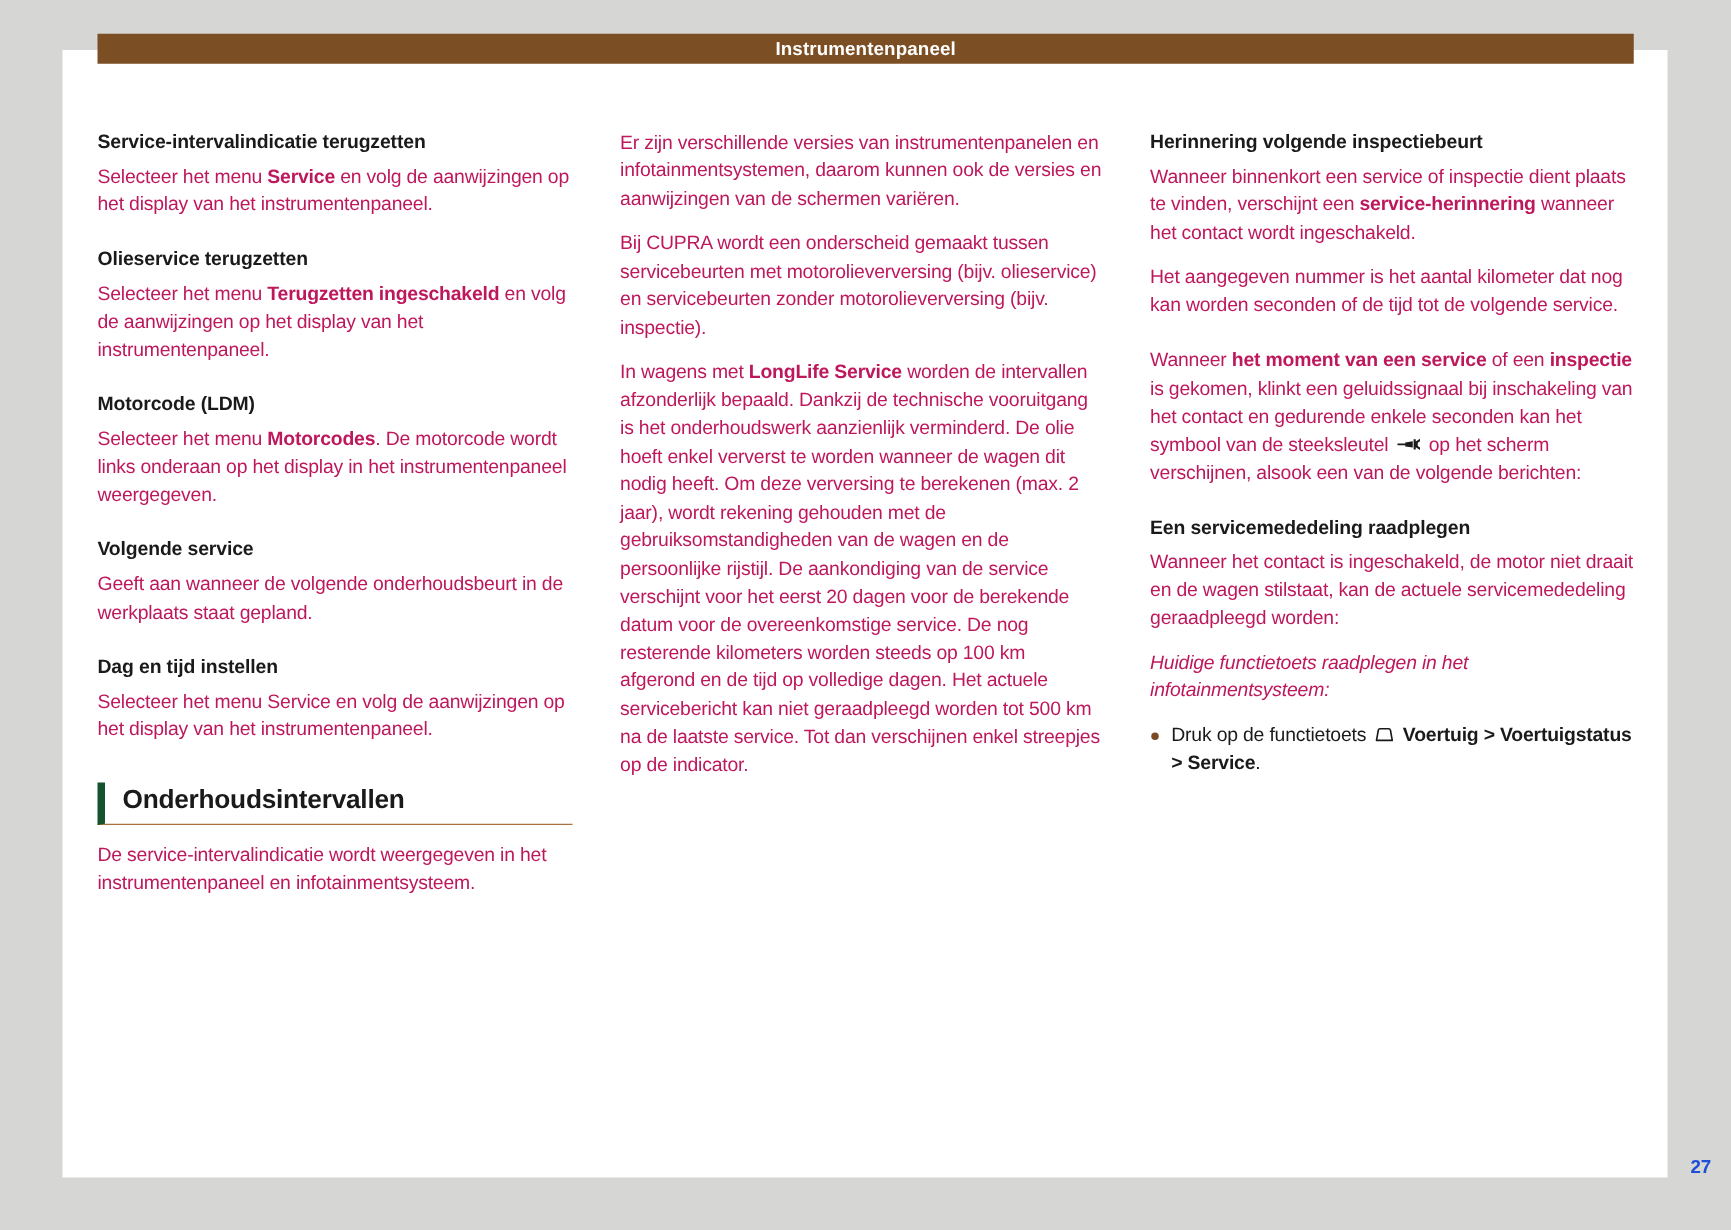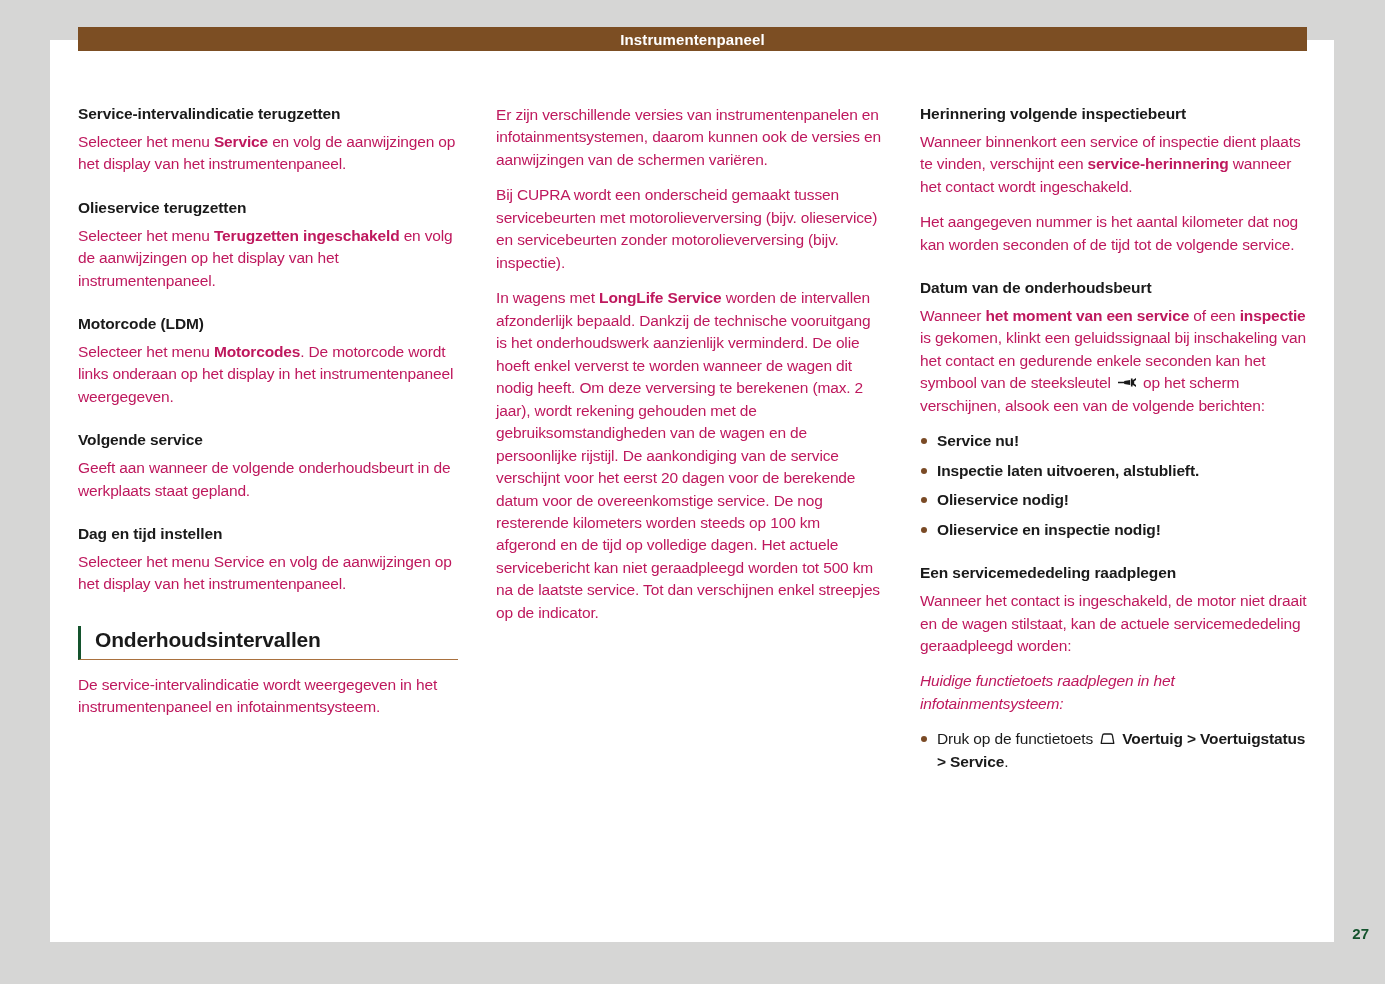--- a/index.html
+++ b/index.html
@@ -47,21 +47,21 @@
     justify-content: center;
   }
 
   
   .page-number {
     position: absolute;
     right: 16px;
     top: 925px;
     font-size: 15px;
     font-weight: bold;
-    color: #14532d;
+    color: #1d4ed8;
   }
 
   
   .columns {
     position: absolute;
     left: 78px;
     top: 76px;
     width: 1229px;
     display: flex;
     gap: 38px;
@@ -94,21 +94,21 @@
   p.body-text:last-child { margin-bottom: 0; }
   p.body-text.italic { font-style: italic; }
 
   b, strong { font-weight: bold; }
 
   
   .section-title {
     position: relative;
     margin: 30px 0 14px 0;
     padding: 2px 0 7px 14px;
-    border-left: 3px solid #14532d;
+    border-left: 6px solid #14532d;
     border-bottom: 1.5px solid #a9713f;
   }
   .section-title .section-title-text {
     font-size: 21px;
     font-weight: bold;
     color: #1a1a1a;
     letter-spacing: -0.2px;
   }
 
   
@@ -217,35 +217,28 @@
 
       <div class="block">
         <h3 class="sub-head">Herinnering volgende inspectiebeurt</h3>
         <p class="body-text">
           <span>Wanneer binnenkort een service of inspectie dient plaats te vinden, verschijnt een </span><b>service-herinnering</b><span> wanneer het contact wordt ingeschakeld.</span>
         </p>
         <p class="body-text">Het aangegeven nummer is het aantal kilometer dat nog kan worden seconden of de tijd tot de volgende service.</p>
       </div>
 
       <div class="block">
-        <h3 class="sub-head">Datum van de onderhoudsbeurt</h3>
         <p class="body-text">
           <span>Wanneer </span><b>het moment van een service</b><span> of een </span><b>inspectie</b><span> is gekomen, klinkt een geluidssignaal bij inschakeling van het contact en gedurende enkele seconden kan het symbool van de steeksleutel </span><span class="glyph"><svg width="20" height="13" viewBox="0 0 20 13">
                 <g fill="#1a1a1a">
                   <path d="M19.0 2.0 L15.6 4.2 L15.6 2.4 L13.9 2.4 L13.9 10.6 L15.6 10.6 L15.6 8.8 L19.0 11.0 L19.0 9.0 L17.2 7.8 L17.2 5.2 L19.0 4.0 Z"></path>
                   <path d="M13.2 4.0 L13.2 9.0 L7.2 8.1 L7.2 7.2 L1.0 7.2 L1.0 5.8 L7.2 5.8 L7.2 4.9 Z"></path>
                 </g>
               </svg></span><span> op het scherm verschijnen, alsook een van de volgende berichten:</span>
         </p>
-        <ul class="bullet-list bold-items">
-          <li><span class="bullet-dot"></span><span>Service nu!</span></li>
-          <li><span class="bullet-dot"></span><span>Inspectie laten uitvoeren, alstublieft.</span></li>
-          <li><span class="bullet-dot"></span><span>Olieservice nodig!</span></li>
-          <li><span class="bullet-dot"></span><span>Olieservice en inspectie nodig!</span></li>
-        </ul>
       </div>
 
       <div class="block">
         <h3 class="sub-head">Een servicemededeling raadplegen</h3>
         <p class="body-text">Wanneer het contact is ingeschakeld, de motor niet draait en de wagen stilstaat, kan de actuele servicemededeling geraadpleegd worden:</p>
         <p class="body-text italic">Huidige functietoets raadplegen in het infotainmentsysteem:</p>
         <ul class="bullet-list">
           <li>
             <span class="bullet-dot"></span><span>Druk op de functietoets </span><span class="glyph"><svg width="17" height="13" viewBox="0 0 17 13">
                   <path d="M2.2 11.3 L3.6 3.4 Q3.8 2.0 5.2 2.0 L11.8 2.0 Q13.2 2.0 13.4 3.4 L14.8 11.3 Z" fill="none" stroke="#1a1a1a" stroke-width="1.3" stroke-linejoin="round"></path>

